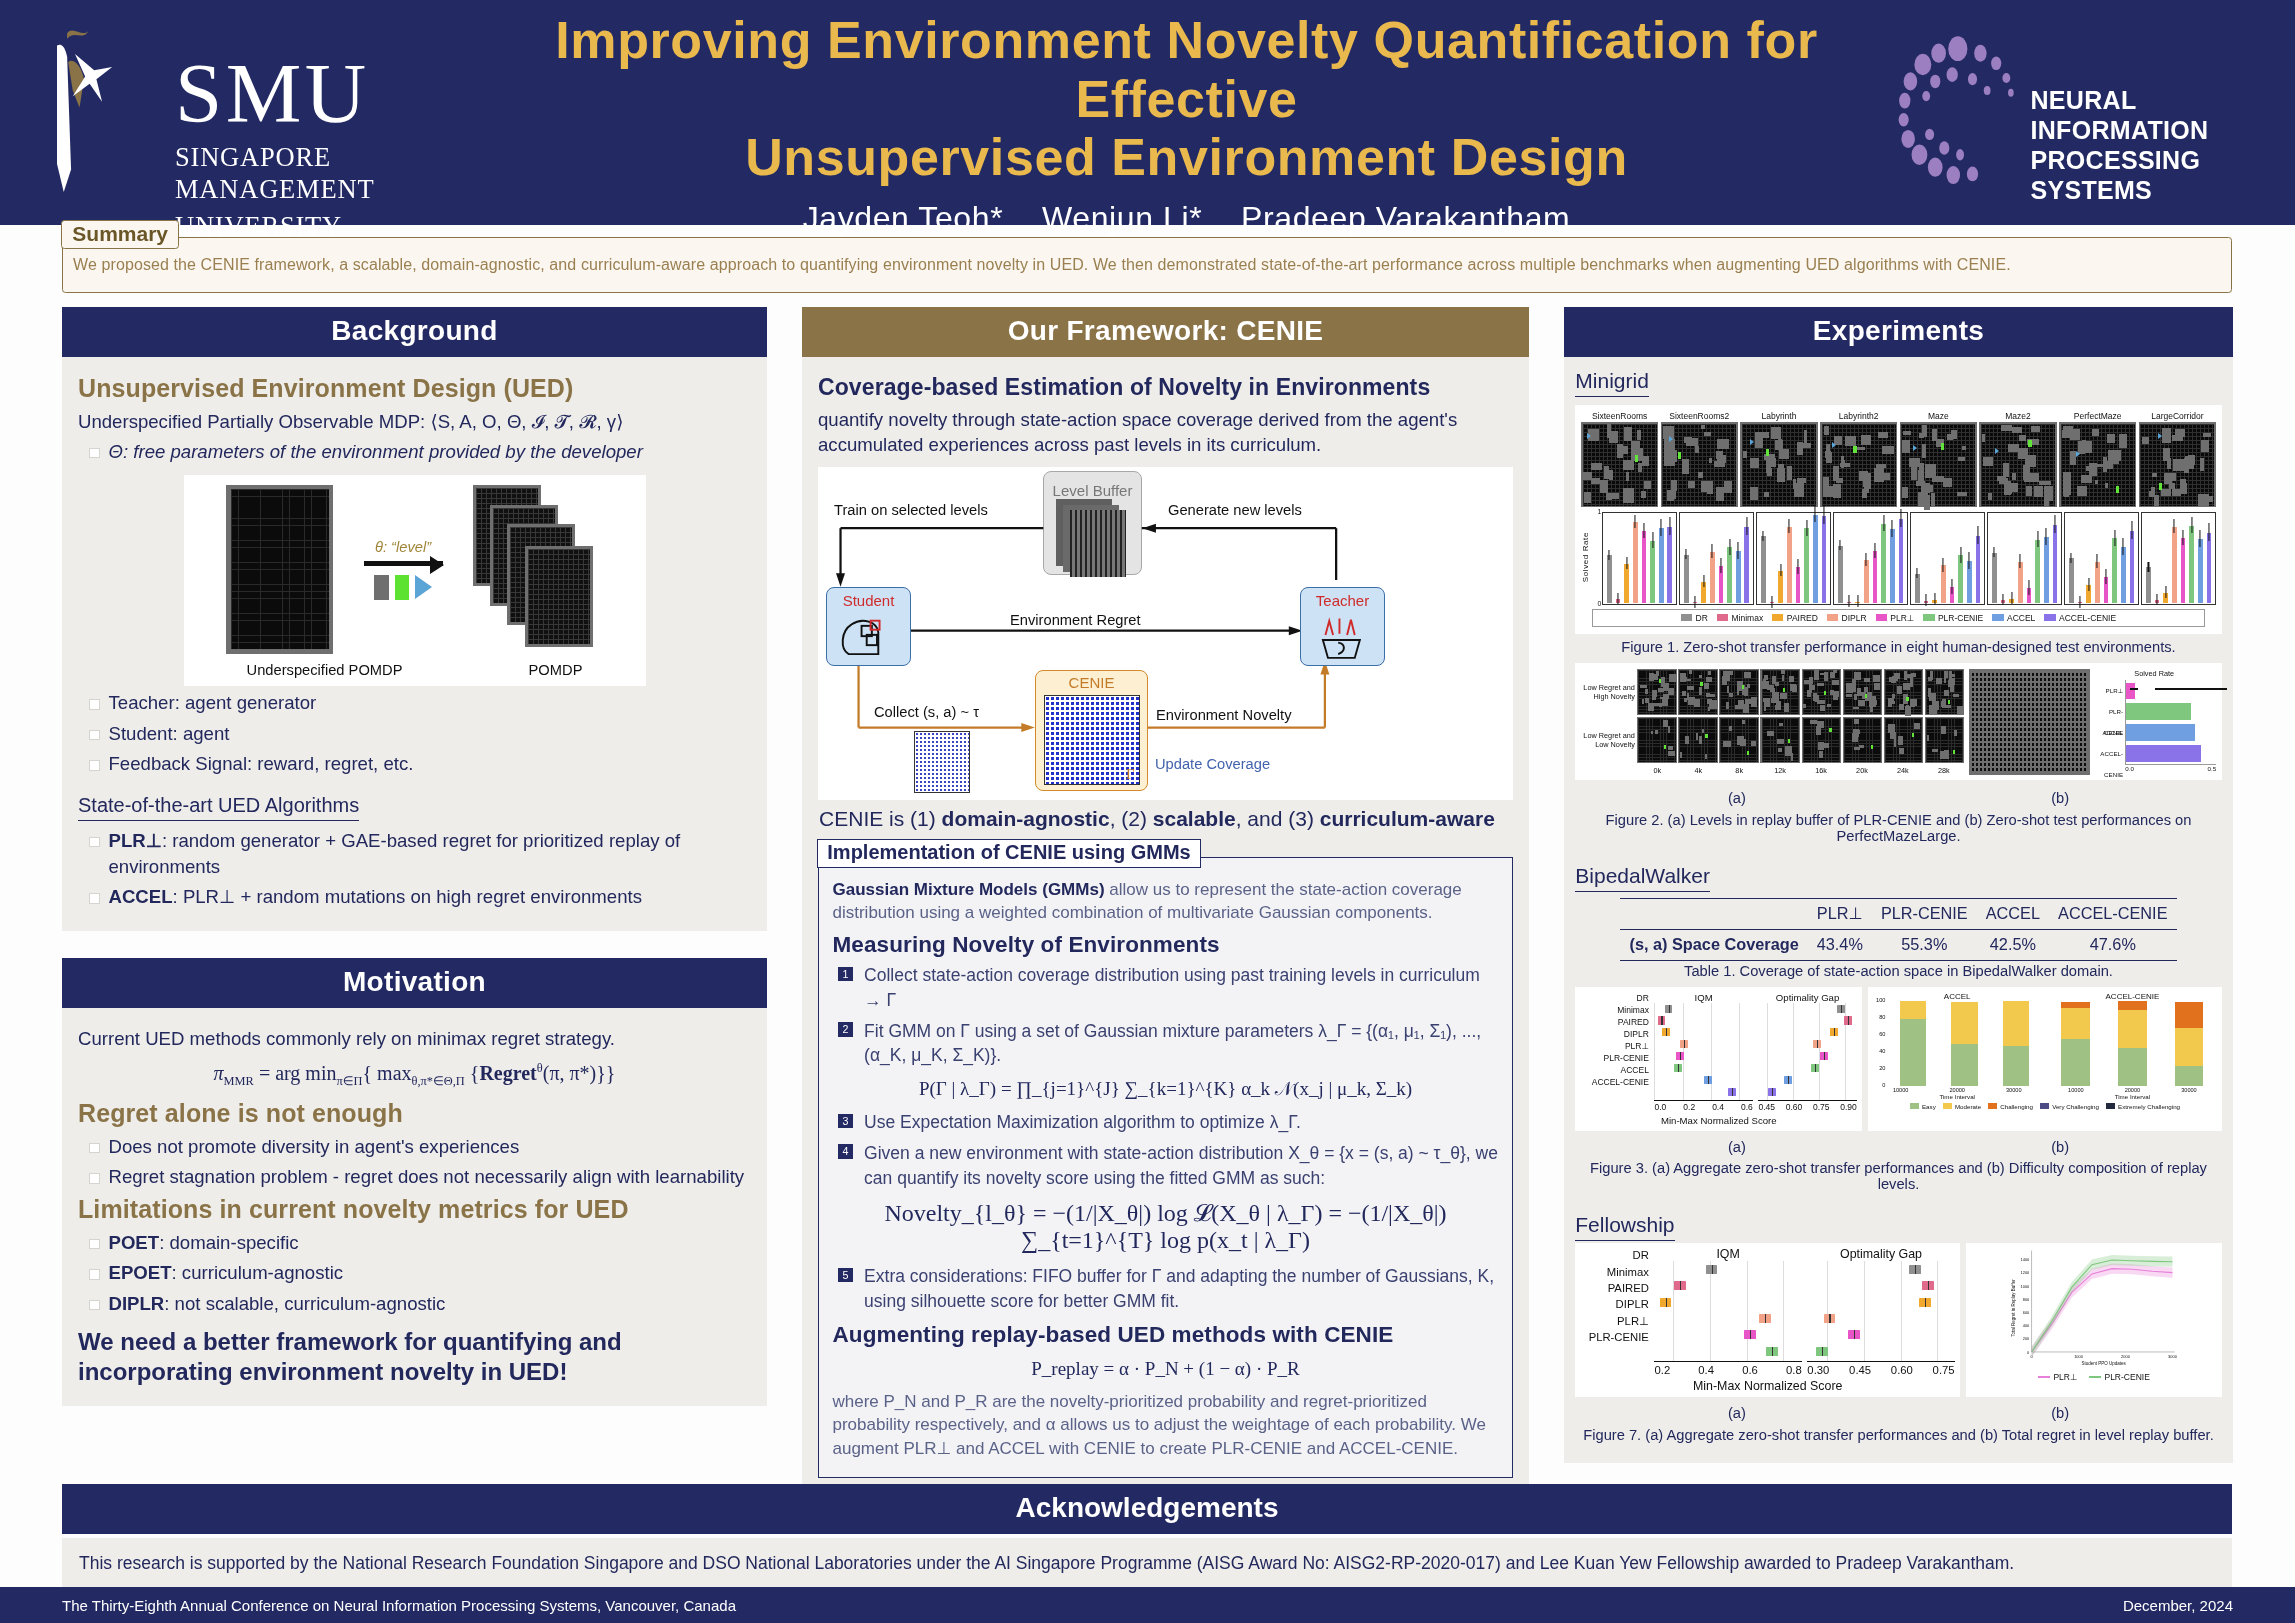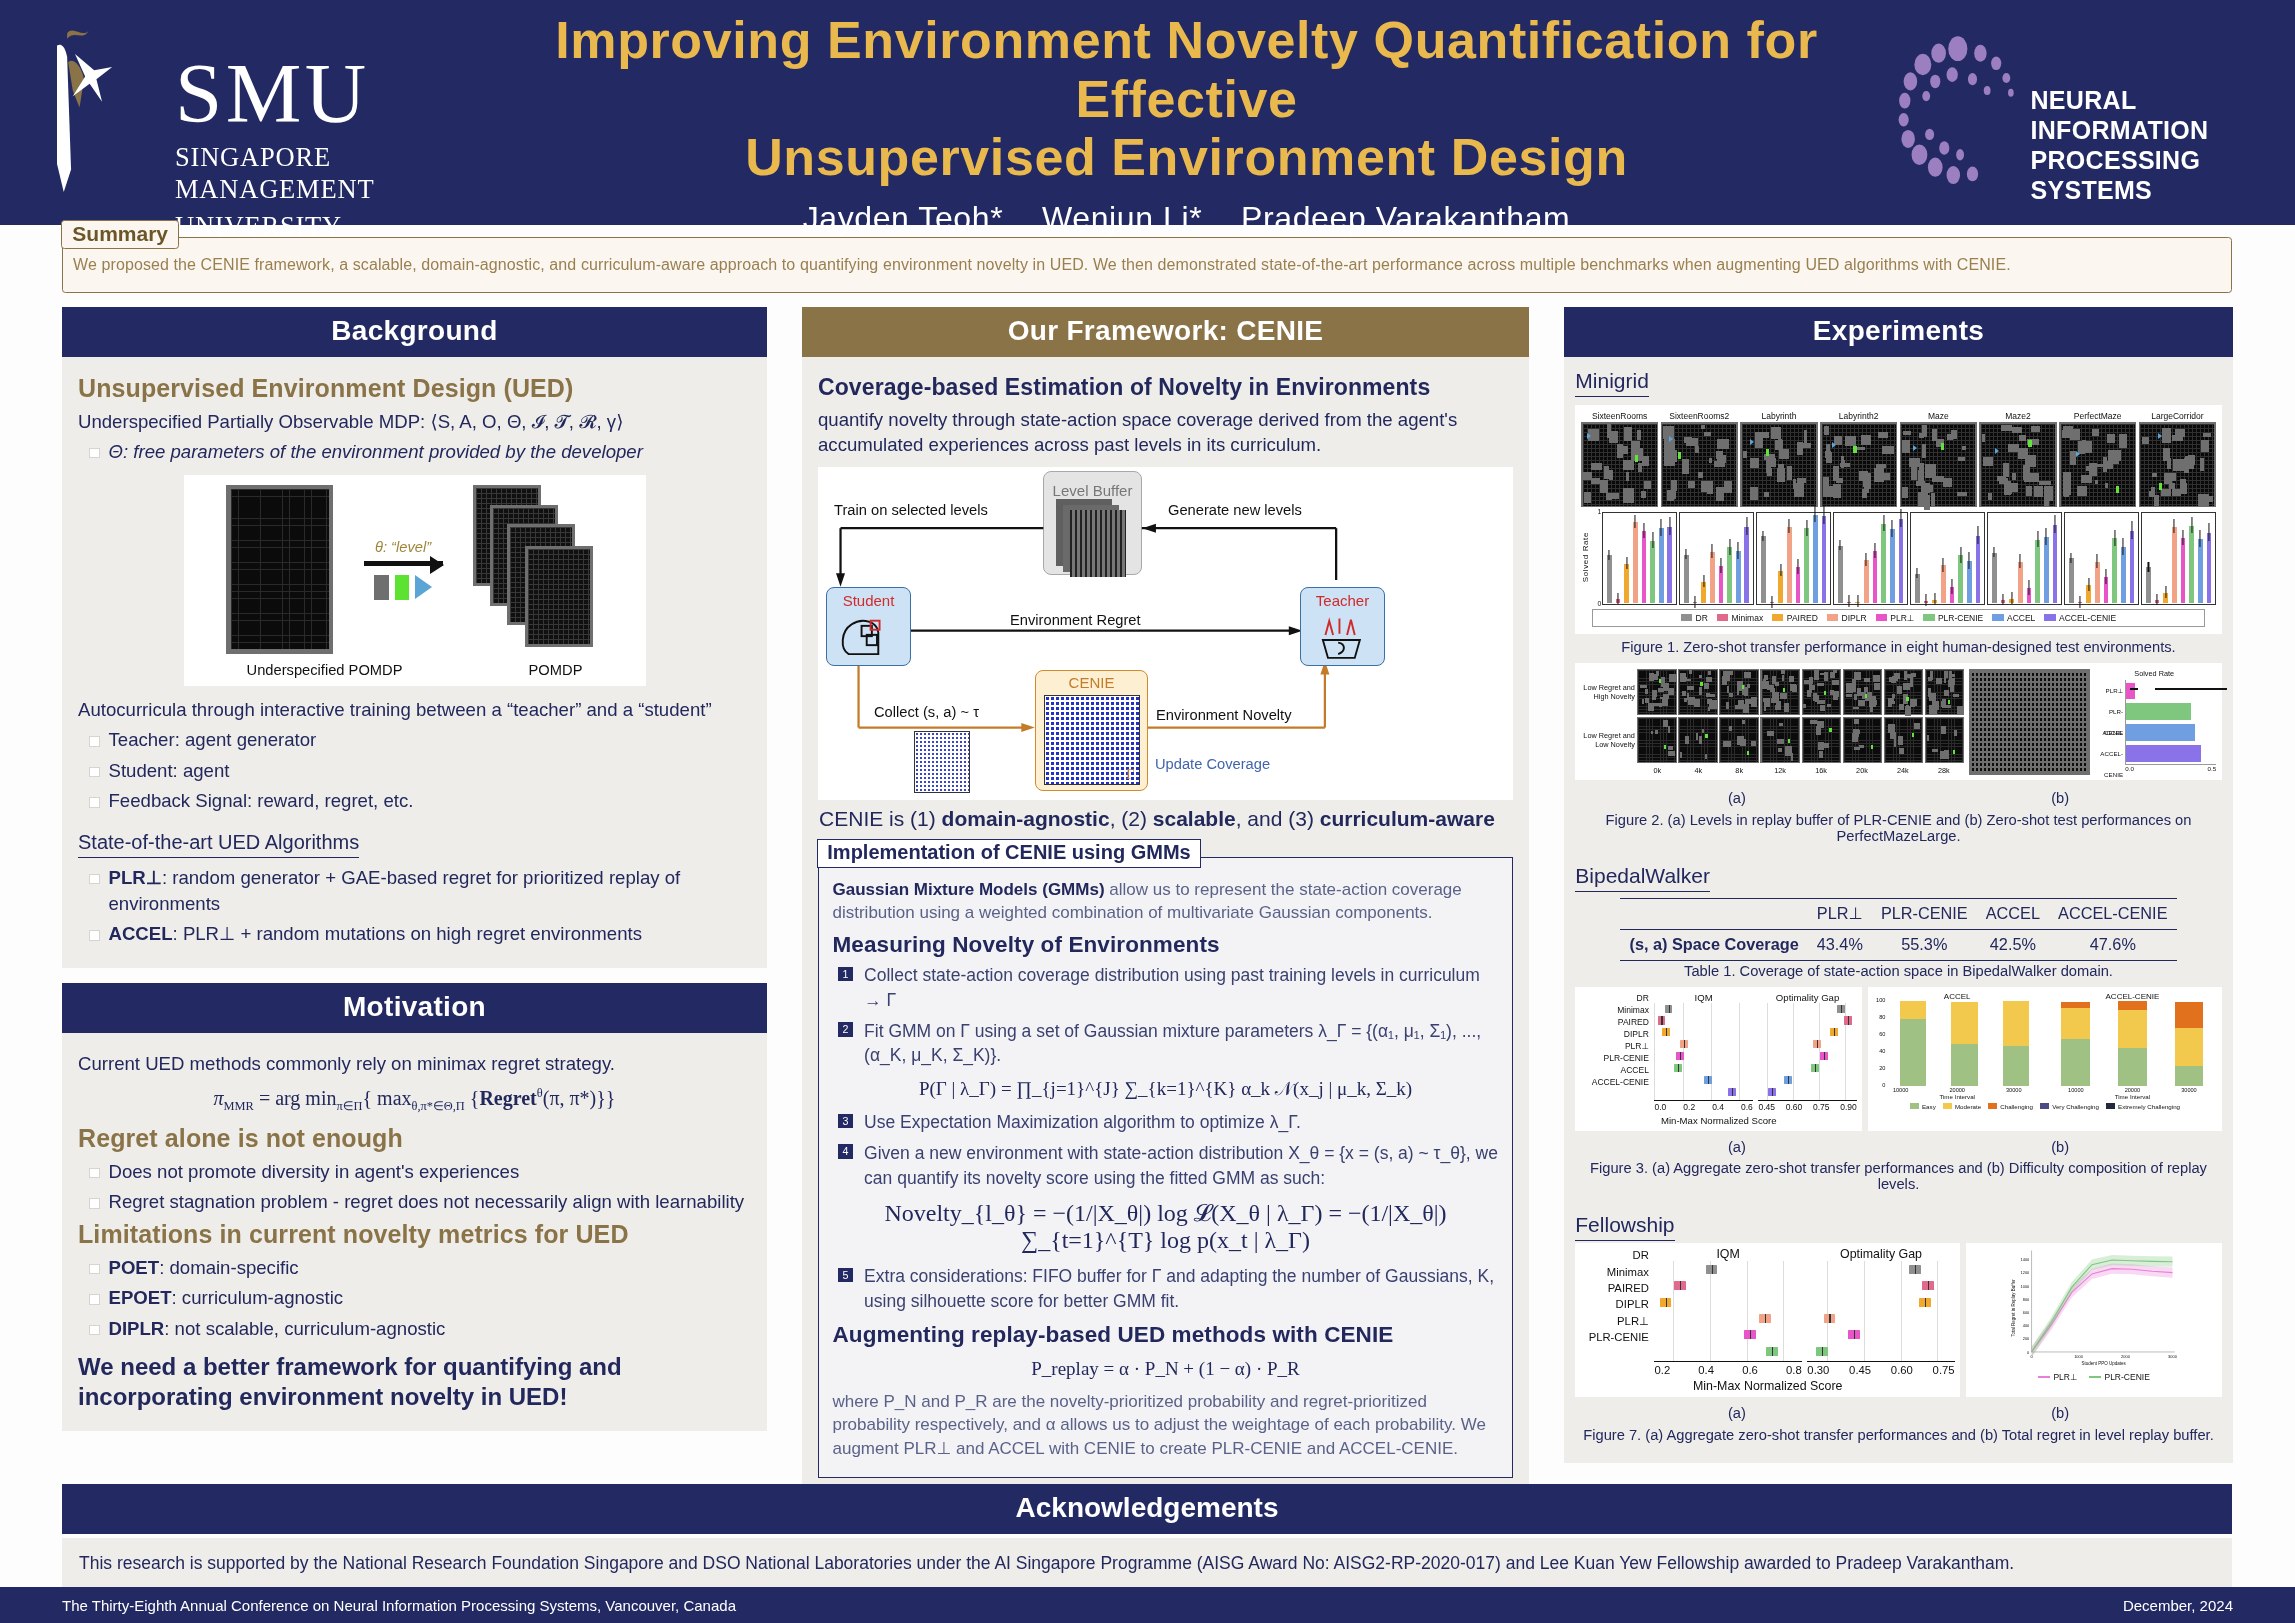--- a/index.html
+++ b/index.html
@@ -311,40 +311,39 @@
                   <div class="in"></div>
                 </div>
             </div>
           </div>
           <div class="ued-caps">
             <span>Underspecified POMDP</span>
             <span>POMDP</span>
           </div>
         </div>
 
-        <div class="line" style="margin-top:11.3px">Autocurricula through interactive training between a “teacher” and a “student”</div>
         <ul class="b">
           <li>Teacher: agent generator</li>
           <li>Student: agent</li>
           <li>Feedback Signal: reward, regret, etc.</li>
         </ul>
 
         <div class="underhead">State-of-the-art UED Algorithms</div>
         <ul class="b">
           <li>
             <span class="bld">PLR⊥</span><span>: random generator + GAE-based regret for prioritized replay of environments</span>
           </li>
           <li>
             <span class="bld">ACCEL</span><span>: PLR⊥ + random mutations on high regret environments</span>
           </li>
         </ul>
       </div>
     </div>
 
-    <div class="panel" style="margin-top:15px">
+    <div class="panel" style="margin-top:27px">
       <div class="panel-head">Motivation</div>
       <div class="panel-body">
         <div class="line">Current UED methods commonly rely on minimax regret strategy.</div>
         <div class="formula">
           <span style="font-family:'Liberation Serif',serif;">
             <i>π</i><sub class="p">MMR</sub> = arg min<sub class="p">π∈Π</sub>{ max<sub class="p">θ,π*∈Θ,Π</sub> {<b>Regret</b><sup class="p">θ</sup>(π, π*)}}
           </span>
         </div>
         <h3 class="sec">Regret alone is not enough</h3>
         <ul class="b">

